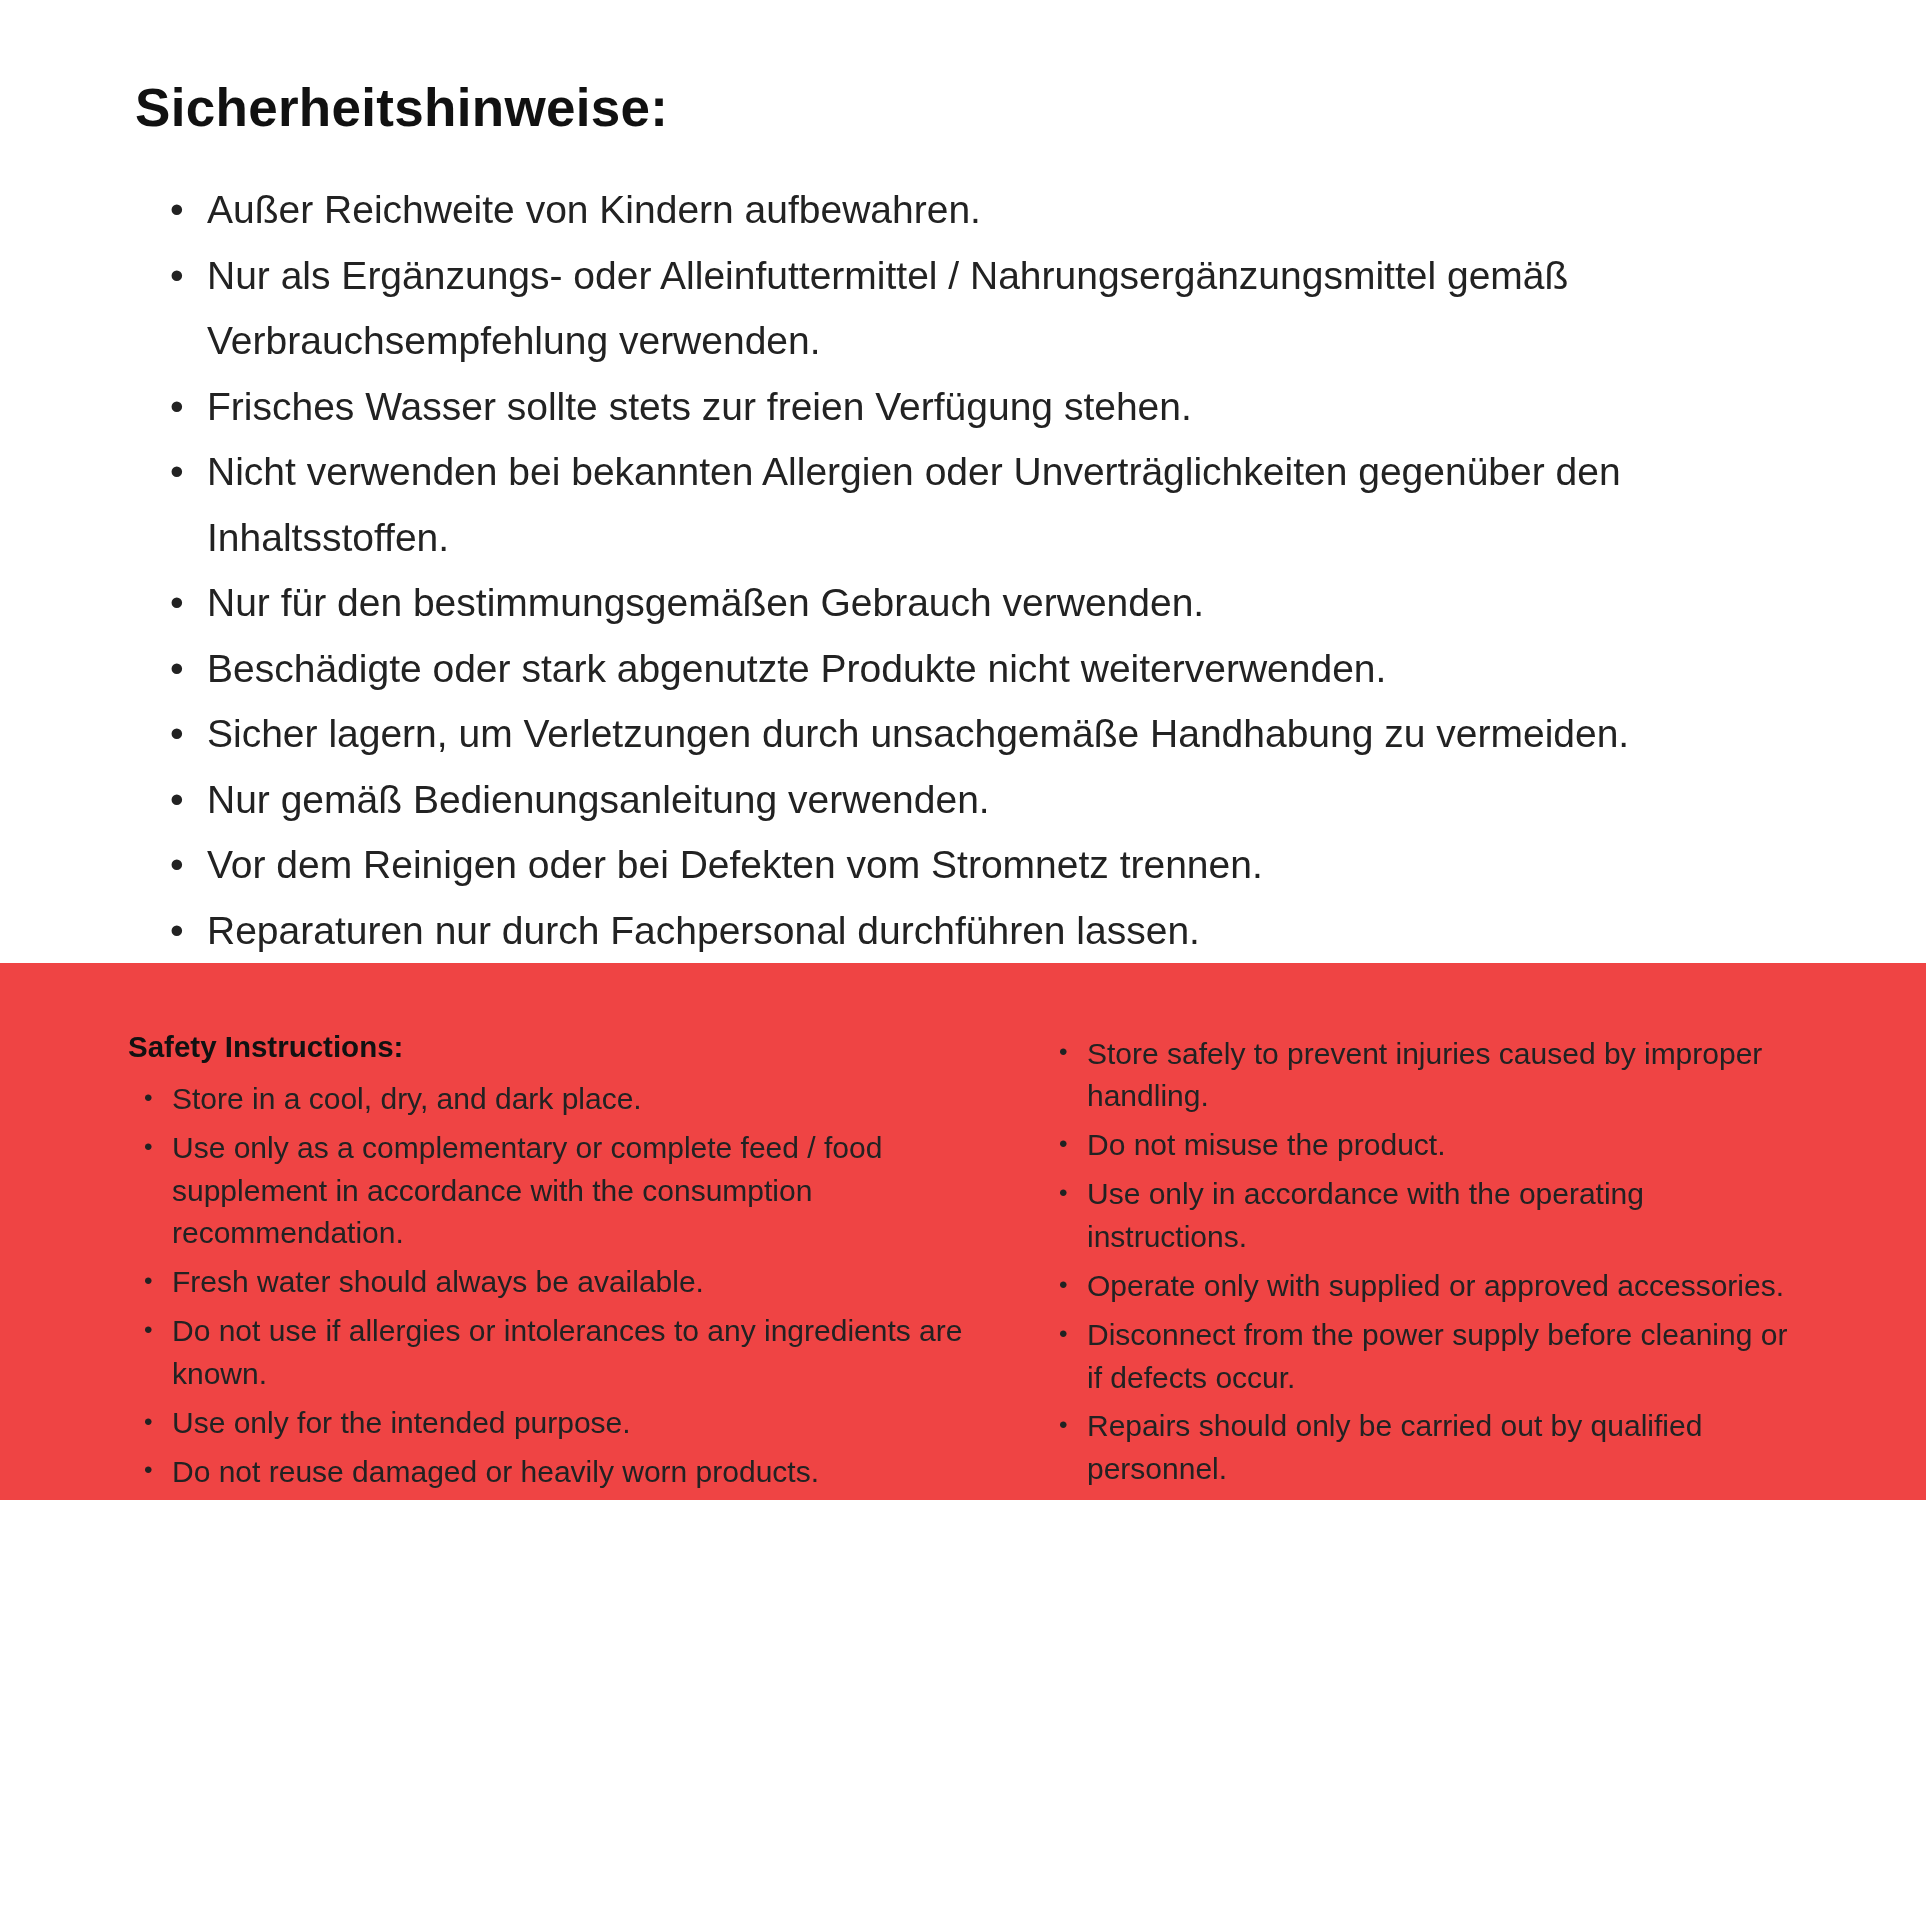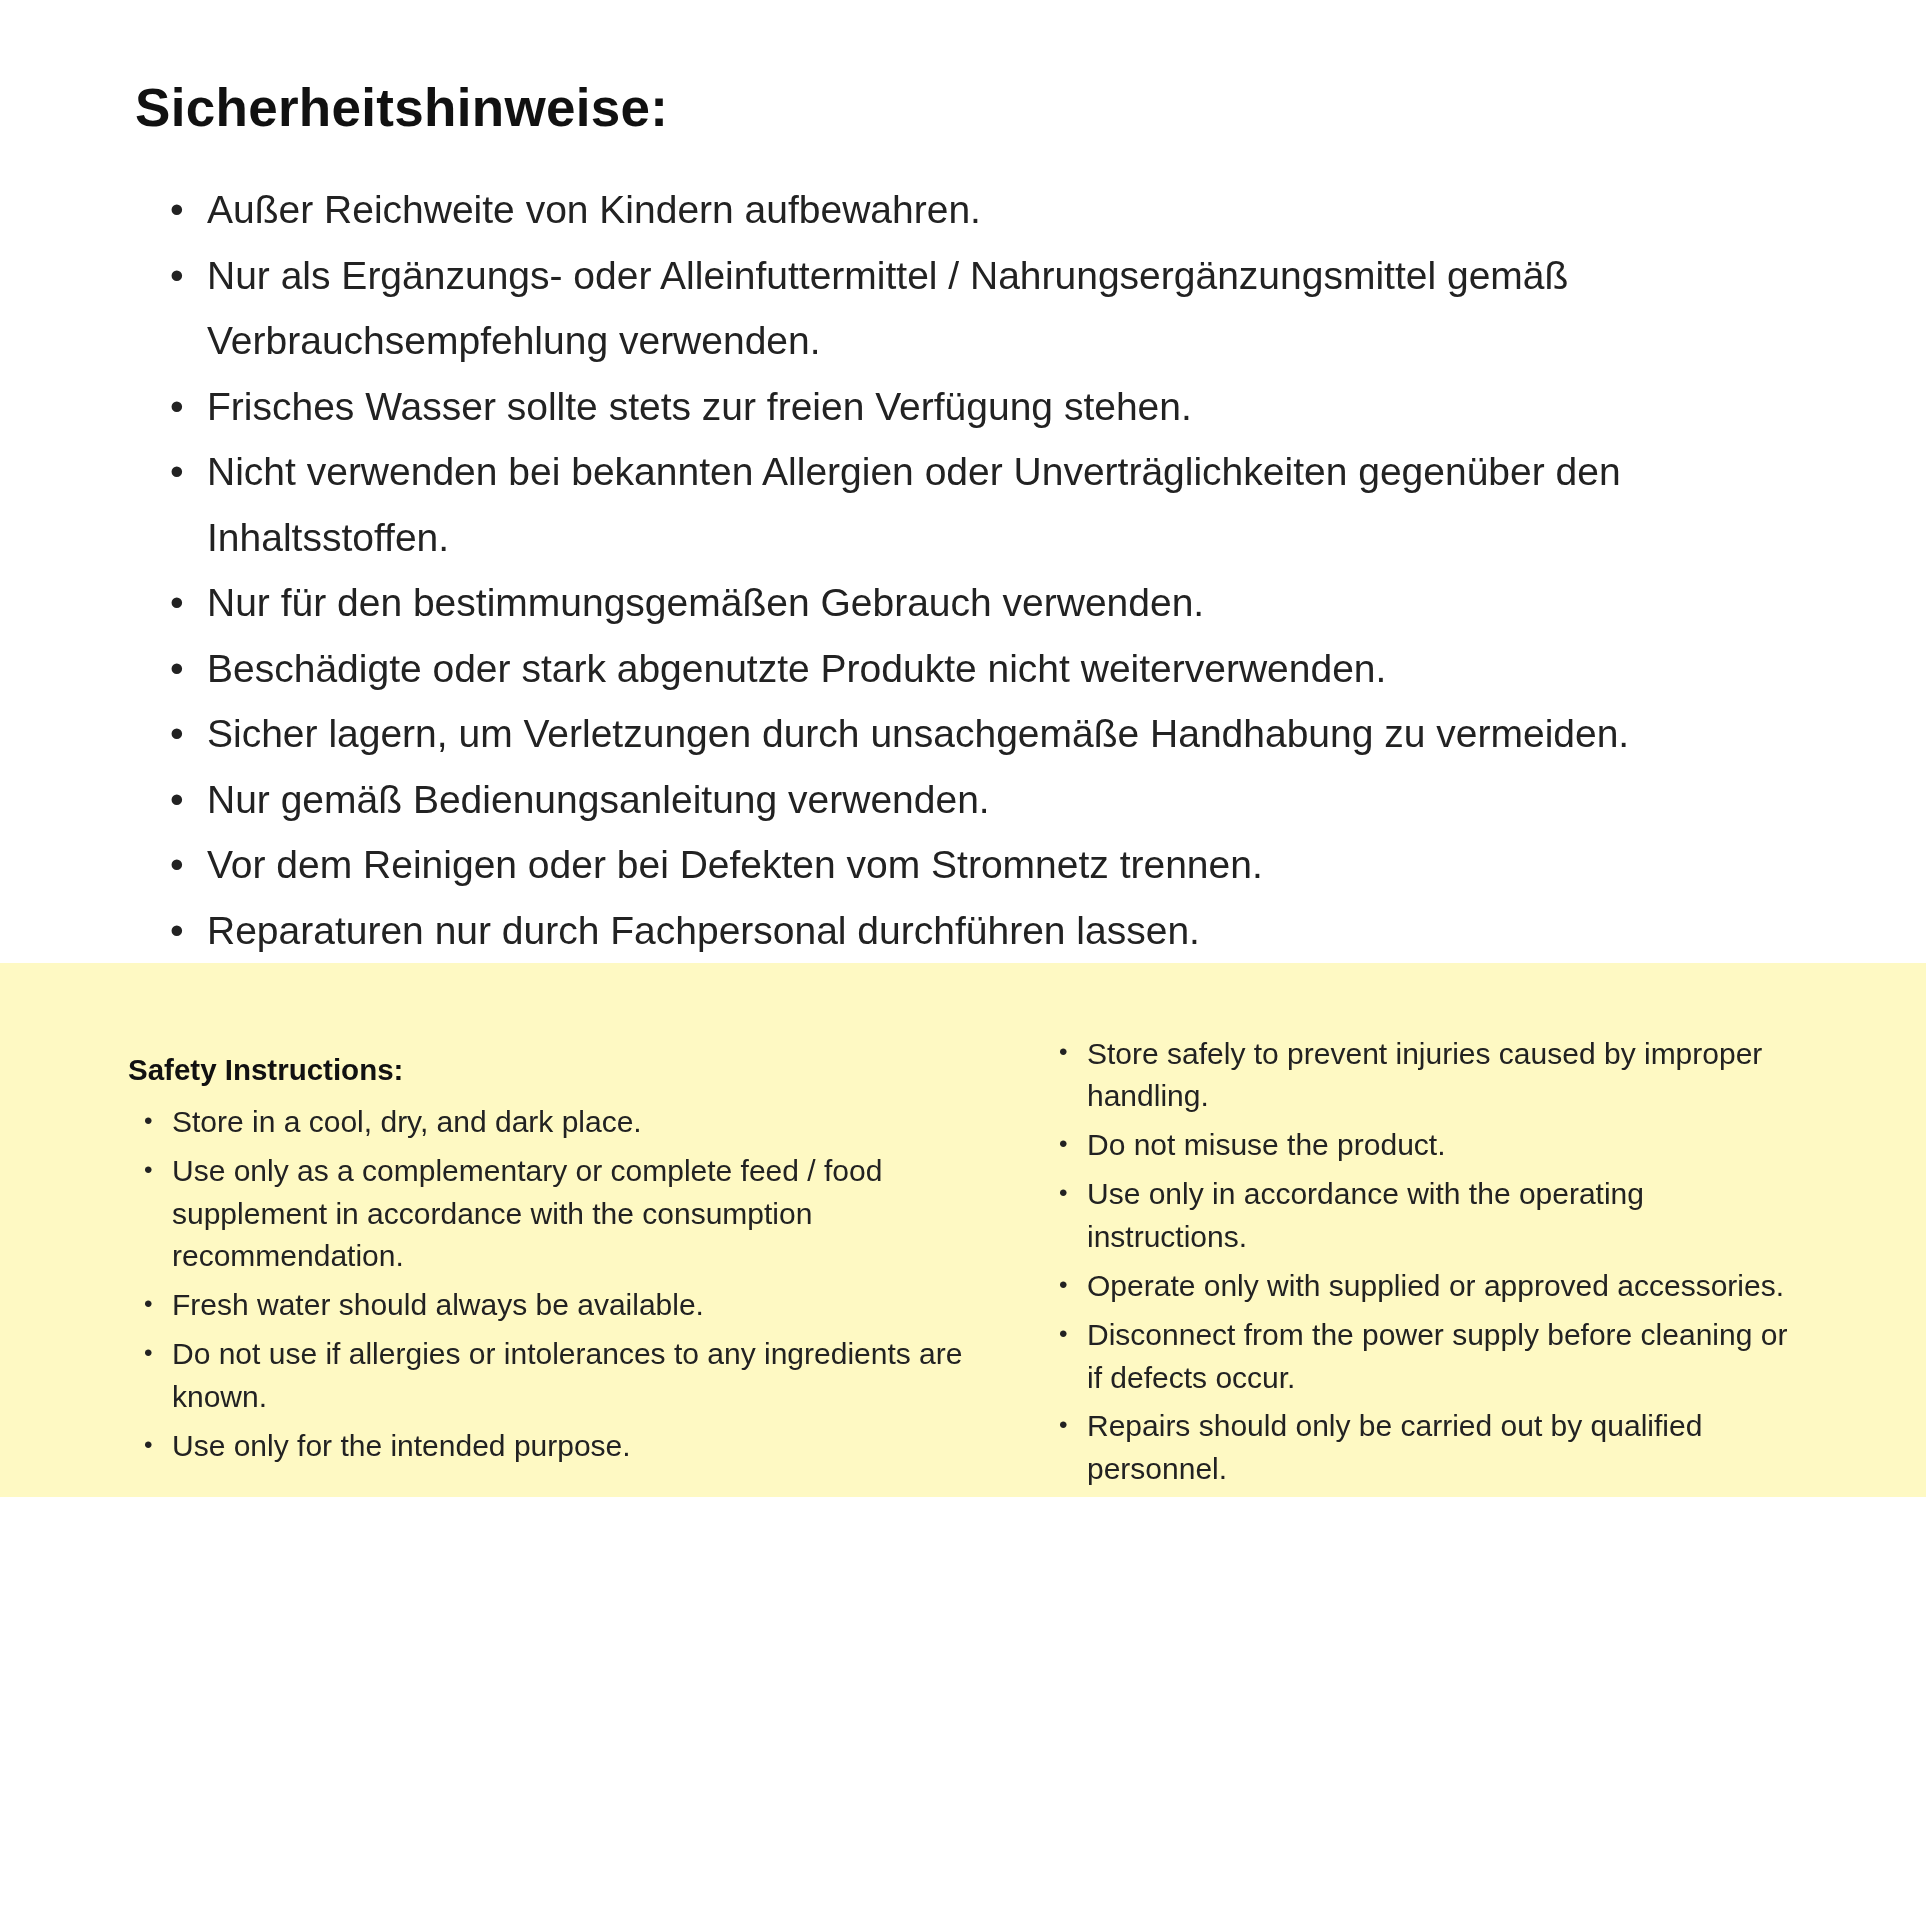--- a/index.html
+++ b/index.html
@@ -43,24 +43,24 @@
     .german-list li::before {
       content: "\2022";
       position: absolute;
       left: 0;
       color: #222222;
     }
 
     
     .english-section {
       flex: 1 1 auto;
-      background: #fef9c3;
+      background: #ef4444;
       padding: 67px 122px 0 128px;
       display: flex;
-      align-items: center;
+      align-items: flex-start;
     }
     .col-left {
       flex: 0 0 896px;
       max-width: 896px;
       margin-right: 35px;
     }
     .col-right {
       flex: 1 1 auto;
       max-width: 796px;
       padding-top: 2.6px;
@@ -117,20 +117,21 @@
 
   <section class="english-section">
     <div class="col-left">
       <h2 class="english-title">Safety Instructions:</h2>
       <ul class="english-list">
           <li>Store in a cool, dry, and dark place.</li>
           <li>Use only as a complementary or complete feed / food supplement in accordance with the consumption recommendation.</li>
           <li>Fresh water should always be available.</li>
           <li>Do not use if allergies or intolerances to any ingredients are known.</li>
           <li>Use only for the intended purpose.</li>
+          <li>Do not reuse damaged or heavily worn products.</li>
         </ul>
     </div>
     <div class="col-right">
       <ul class="english-list">
           <li>Store safely to prevent injuries caused by improper handling.</li>
           <li>Do not misuse the product.</li>
           <li>Use only in accordance with the operating instructions.</li>
           <li>Operate only with supplied or approved accessories.</li>
           <li>Disconnect from the power supply before cleaning or if defects occur.</li>
           <li>Repairs should only be carried out by qualified personnel.</li>

